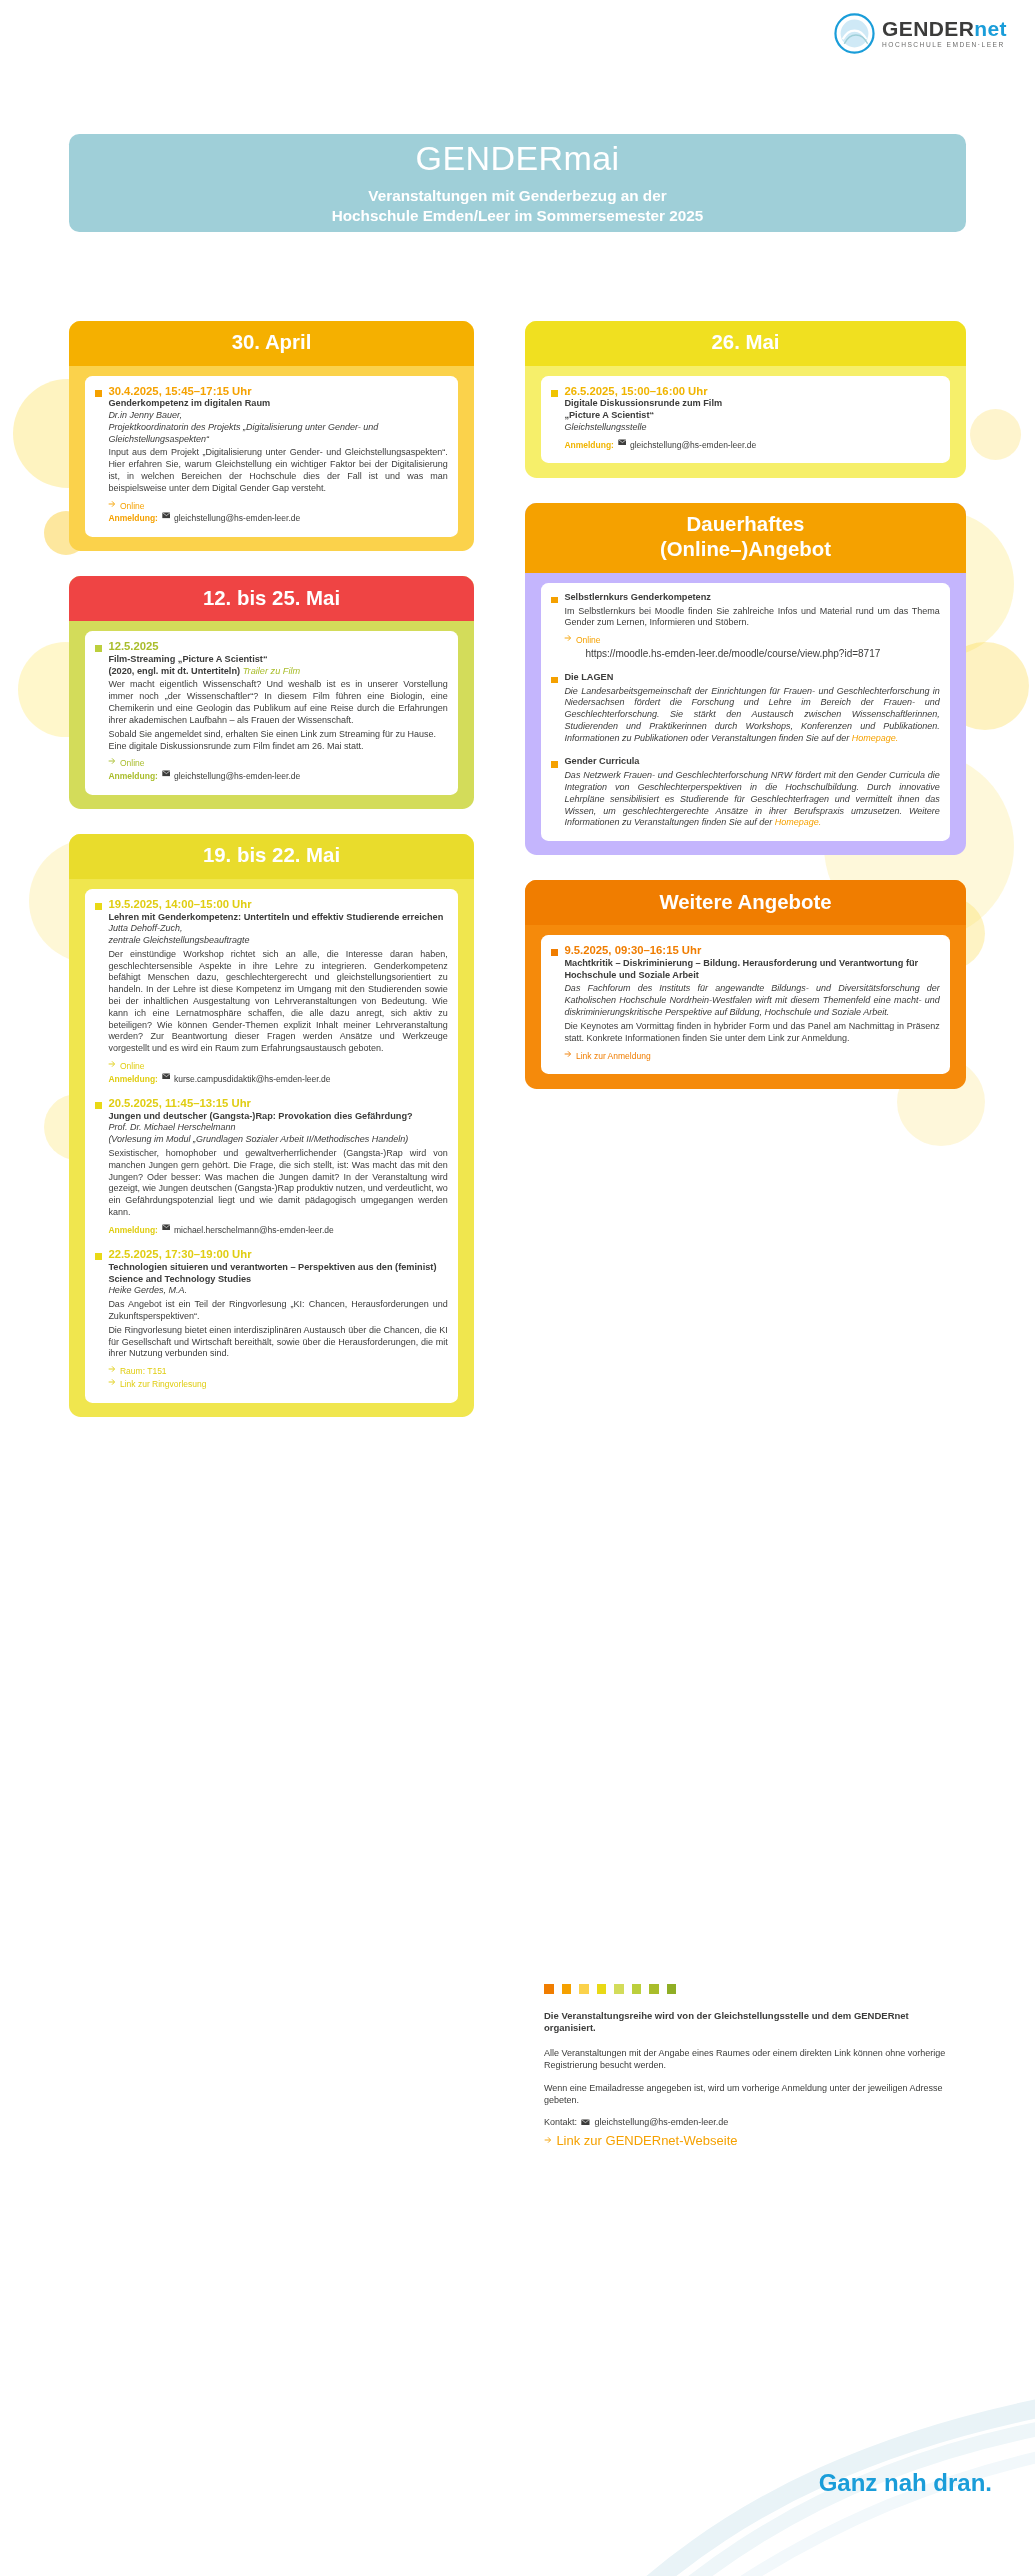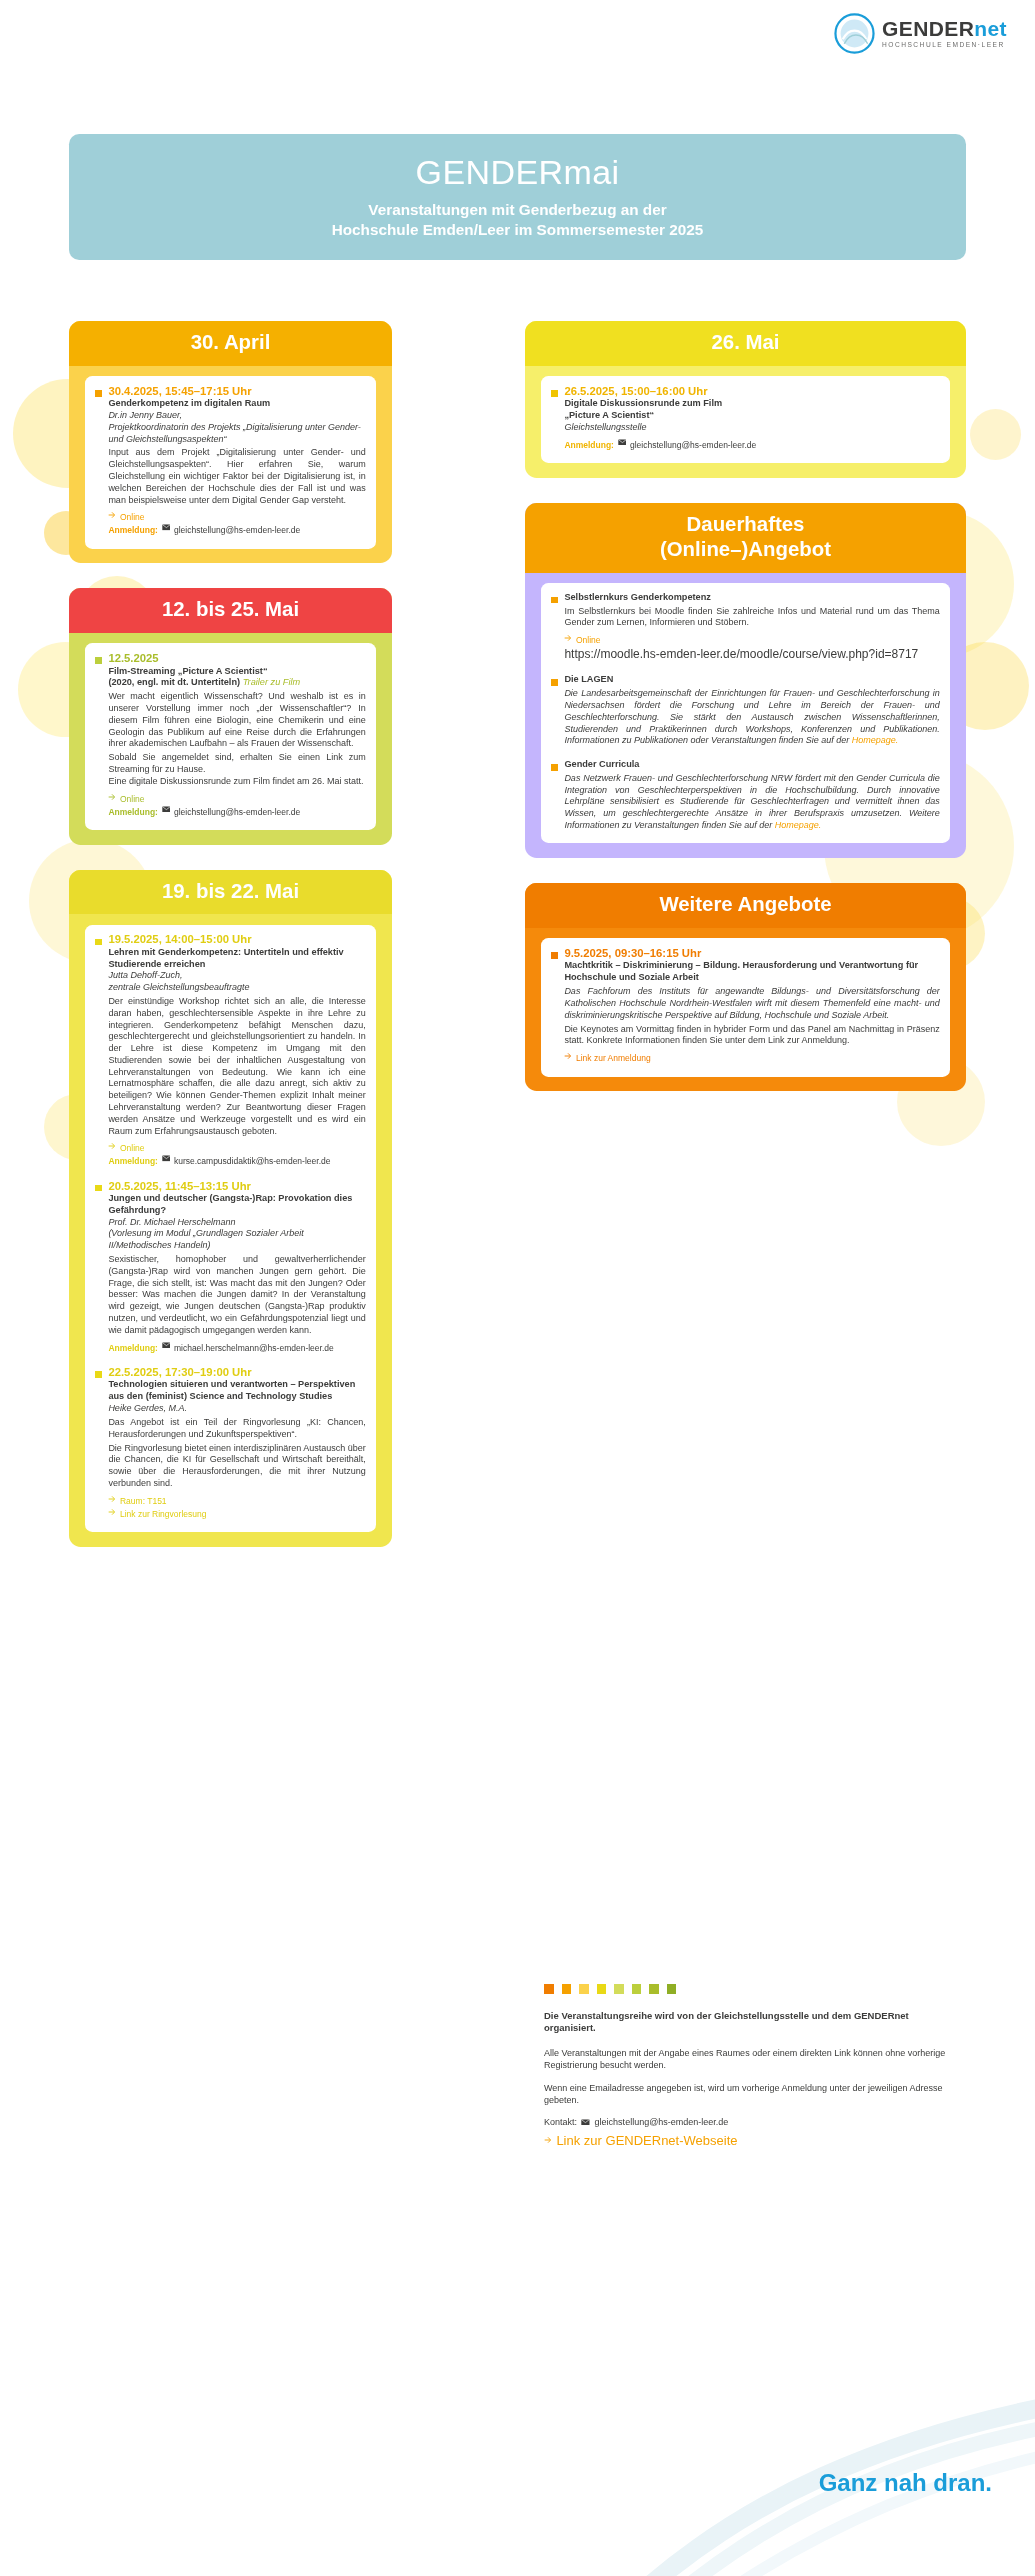--- a/index.html
+++ b/index.html
@@ -46,30 +46,30 @@
     position:absolute; right:29px; top:13px; z-index:5;
     display:flex; align-items:center; gap:7.3px;
   }
   .logo-mark { width:41px; height:41px; position:relative; }
   .logo-text { line-height:1; }
   .logo-main { font-size:21px; font-weight:bold; color:#3c3c3b; letter-spacing:0.4px; }
   .logo-main .net { color:#1a9dd9; font-weight:bold; }
   .logo-sub { font-size:6.6px; color:#6b6b6a; letter-spacing:1.5px; margin-top:2.9px; }
 
   .title-band {
-    position:absolute; left:69px; top:134px; width:897px; height:126px;
+    position:absolute; left:69px; top:134px; width:897px; height:98px;
     background:#9fcfd8; border-radius:10.2px; z-index:3;
     display:flex; flex-direction:column; align-items:center; justify-content:center;
   }
   .title-main { font-size:34px; color:#ffffff; font-weight:400; letter-spacing:0.4px; }
   .title-sub { font-size:15.3px; color:#ffffff; font-weight:bold; text-align:center; line-height:1.35; margin-top:7.3px; }
 
   
   .col { position:absolute; z-index:4; }
-  .col-left { left:69px; top:321px; width:323px; }
+  .col-left { left:69px; top:321px; width:405px; }
   .col-right { left:525px; top:321px; width:441px; }
 
   .card { border-radius:11.7px; margin-bottom:25px; overflow:hidden; }
   .card-head {
     text-align:center; color:#ffffff; font-size:20.4px; font-weight:bold;
     padding:10.2px 7.3px 11.7px;
   }
   .card-head.two-line { padding:8.8px 7.3px 10.2px; line-height:1.25; }
   .card-body { padding:10.2px 16px 14.6px; }
 
@@ -122,21 +122,21 @@
   .e-text.it { font-style:italic; }
   .meta { font-size:8.5px; margin-top:5.1px; line-height:1.5; }
   .meta-row { display:flex; align-items:flex-start; gap:3.6px; }
   .meta-label { font-weight:bold; }
   .mo { color:#f5a100; }
   .mg { color:#a9bd2b; }
   .my { color:#e0cd12; }
   .mamber { color:#f0b400; }
   .mdo { color:#f07d00; }
   .mail-link { color:#3c3c3b; font-weight:normal; }
-  .url { font-size:12px; color:#3c3c3b; word-break:break-all; line-height:1.3; }
+  .url { font-size:10px; color:#3c3c3b; word-break:break-all; line-height:1.3;margin-left:21px; }
   .link-it { font-style:italic; color:#f5a100; }
 
   
   .footer-block { position:absolute; left:544px; top:1984px; width:409px; z-index:4; }
   .dots { display:flex; gap:8px; margin-bottom:16px; }
   .dot { width:9.5px; height:9.5px; }
   .foot-lead { font-size:9.5px; font-weight:bold; color:#3c3c3b; line-height:1.35; margin-bottom:11.7px; }
   .foot-p { font-size:9px; color:#3c3c3b; line-height:1.38; margin-bottom:10.2px; }
   .foot-contact { font-size:9px; color:#3c3c3b; display:flex; align-items:center; gap:4.4px; margin-bottom:5.8px; }
   .foot-link { font-size:13px; color:#f5a100; display:flex; align-items:center; gap:4.4px;text-align:center; }

